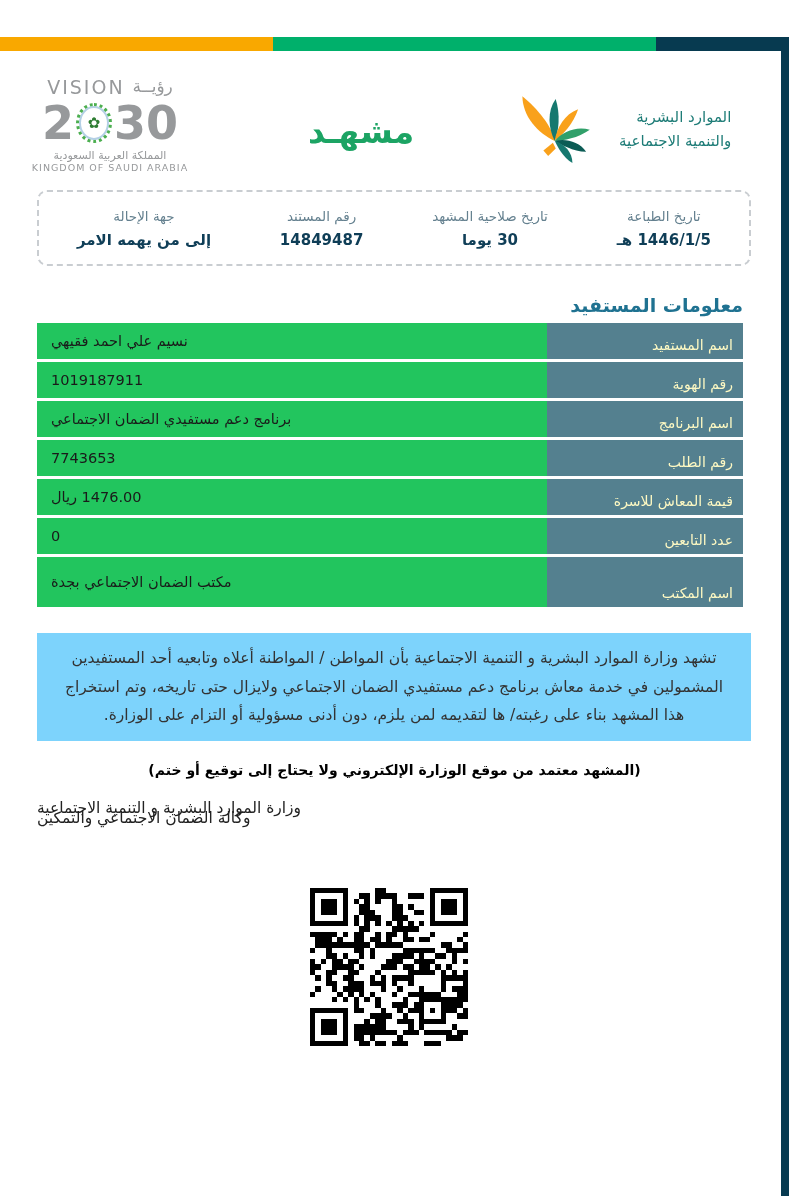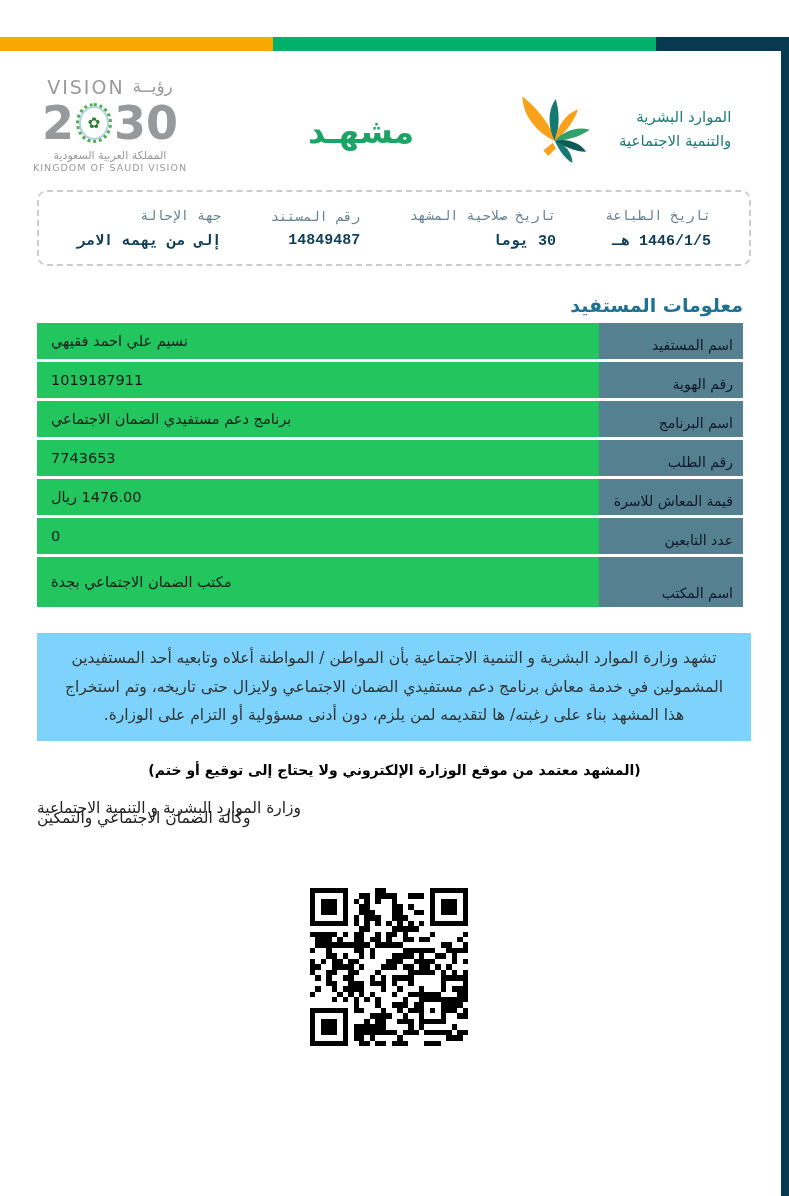--- a/index.html
+++ b/index.html
@@ -31,35 +31,35 @@
   .vision-year { display:flex; justify-content:center; align-items:center; font-size:46px; font-weight:bold; line-height:1; margin-top:2px; color:#97999B; }
   .vision-mid { width:36px; height:40px; margin:0 2px; border-radius:50%; border:3px dotted #4CAF50;
     box-shadow:inset 0 0 0 2px rgba(40,120,180,.35); display:flex; align-items:center; justify-content:center; font-size:15px; color:#2E7D32; }
   .vision-country-ar { font-size:11px; margin-top:3px; color:#97999B; direction:rtl; }
   .vision-country-en { font-size:9.5px; letter-spacing:1px; color:#97999B; }
 
   
   .meta-box { position:absolute; top:190px; left:37px; width:714px; height:76px;
     border:2px dashed #C9CDD1; border-radius:10px; display:flex; direction:rtl;
     align-items:center; justify-content:space-between; padding:0 38px; }
-  .meta-field { text-align:right; direction:rtl;font-family:Liberation Mono, monospace; }
+  .meta-field { text-align:center; direction:rtl; }
   .meta-label { color:#64808F; font-size:13.5px; margin-bottom:7px; }
   .meta-value { color:#0F3E57; font-size:15px; font-weight:bold; }
 
   
   .section-title { position:absolute; top:294px; right:46px; width:700px; text-align:right;
     color:#1F7291; font-size:19px; font-weight:600; direction:rtl; }
 
   
   .btable { position:absolute; top:323px; left:37px; width:706px; }
   .t-row { display:flex; margin-bottom:3px; height:36px; }
   .t-row.tall { height:50px; }
   .t-val { flex:1; background:#22c55e; color:#1A1A1A; font-size:14.5px;
     display:flex; align-items:center; justify-content:flex-end; padding-left:14px; padding-right:12px; direction:rtl; }
-  .t-head { width:144px; background:#54808F; color:#0f172a; font-size:14px;
+  .t-head { width:196px; background:#54808F; color:#fef9c3; font-size:14px;
     display:flex; align-items:flex-end; justify-content:flex-start; padding:0 10px 6px 6px; direction:rtl;text-align:right; }
 
   
   .statement { position:absolute; top:633px; left:37px; width:714px; height:108px;
     background:#7dd3fc; color:#333333; font-size:15.5px; line-height:1.85;
     display:flex; align-items:center; justify-content:center; text-align:center;
     direction:rtl; padding:10px 18px; }
 
   
   .note { position:absolute; top:762px; left:0; width:789px; text-align:center;
@@ -115,21 +115,21 @@
       <div class="vision-top">
         <span>VISION</span>
         <span class="ar">رؤيــة</span>
       </div>
       <div class="vision-year">
         <span>2</span>
         <span class="vision-mid">✿</span>
         <span>30</span>
       </div>
       <div class="vision-country-ar">المملكة العربية السعودية</div>
-      <div class="vision-country-en">KINGDOM OF SAUDI VISION</div>
+      <div class="vision-country-en">KINGDOM OF SAUDI ARABIA</div>
     </div>
   </div>
 
   <div class="meta-box">
     <div class="meta-field">
       <div class="meta-label">تاريخ الطباعة</div>
       <div class="meta-value">1446/1/5 هـ</div>
     </div>
     <div class="meta-field">
       <div class="meta-label">تاريخ صلاحية المشهد</div>

